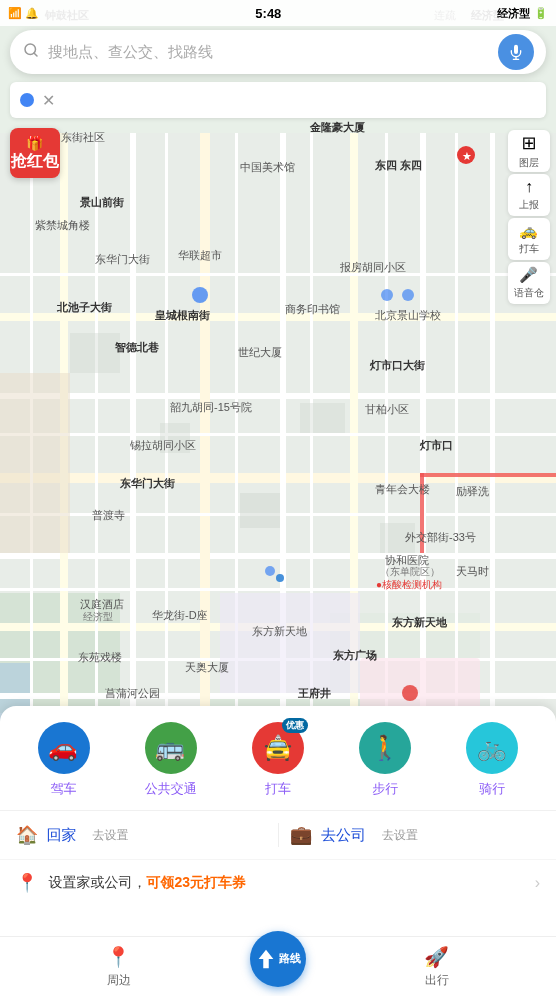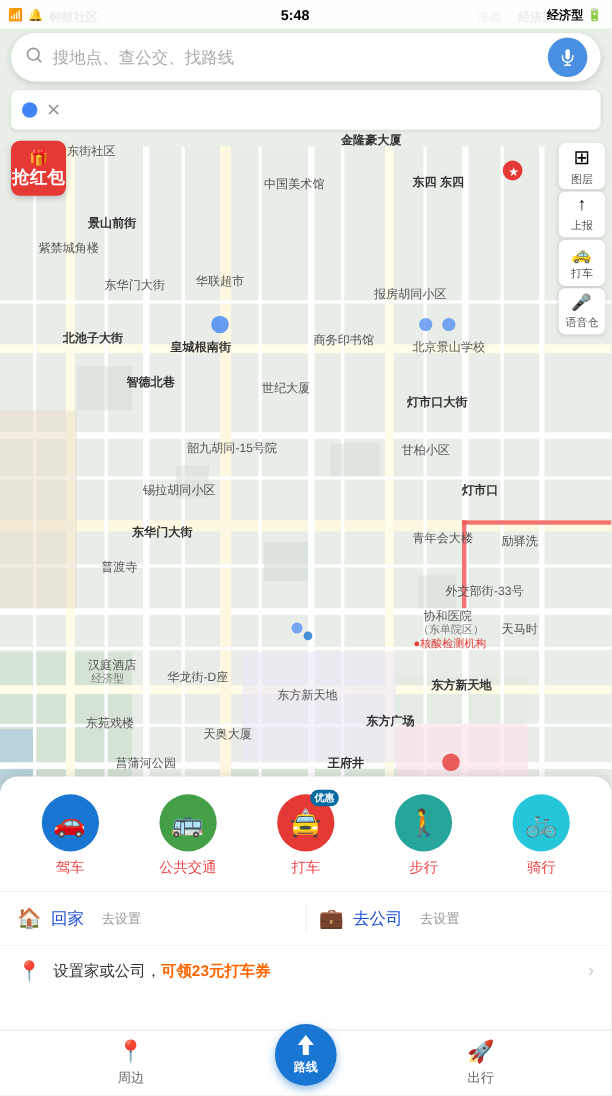--- a/index.html
+++ b/index.html
@@ -95,21 +95,21 @@
     .transport-icon {
       width: 52px; height: 52px; border-radius: 50%;
       display: flex; align-items: center; justify-content: center;
       font-size: 24px;
     }
     .transport-icon.drive { background: #1976d2; color: white; }
     .transport-icon.bus { background: #43a047; color: white; }
     .transport-icon.taxi { background: #e53935; color: white; position: relative; }
     .transport-icon.walk { background: #26a69a; color: white; }
     .transport-icon.bike { background: #26c6da; color: white; }
-    .transport-label { font-size: 13px; color: #ef4444; }
+    .transport-label { font-size: 13px; color: #8b5cf6; }
     .taxi-badge {
       position: absolute; top: -4px; right: -4px; background: #0369a1;
       color: white; font-size: 9px; padding: 1px 4px; border-radius: 8px;
       font-weight: 700;
     }
 
     
     .quick-dest {
       display: flex; align-items: center; padding: 12px 16px;
       border-bottom: 1px solid #f5f5f5;
@@ -142,21 +142,21 @@
       flex: 1; display: flex; flex-direction: column; align-items: center;
       justify-content: center; gap: 3px; cursor: pointer;
       padding: 8px 0;
     }
     .nav-icon { font-size: 20px; }
     .nav-label { font-size: 12px; color: #666; }
 
     
     .nav-route-btn {
       width: 56px; height: 56px; background: #1976d2; border-radius: 50%;
-      display: flex; flex-direction: column; align-items: center; justify-content: center;
+      display: flex; align-items: center; justify-content: center;
       box-shadow: 0 3px 8px rgba(25,118,210,0.5); cursor: pointer;
       margin-top: -16px; gap: 2px;
     }
     .nav-route-btn .nav-label { font-size: 11px; color: white; font-weight: 700; }
 
     
     .map-label {
       position: absolute; font-size: 11px; color: #555; font-weight: 500;
       white-space: nowrap; pointer-events: none;
     }

